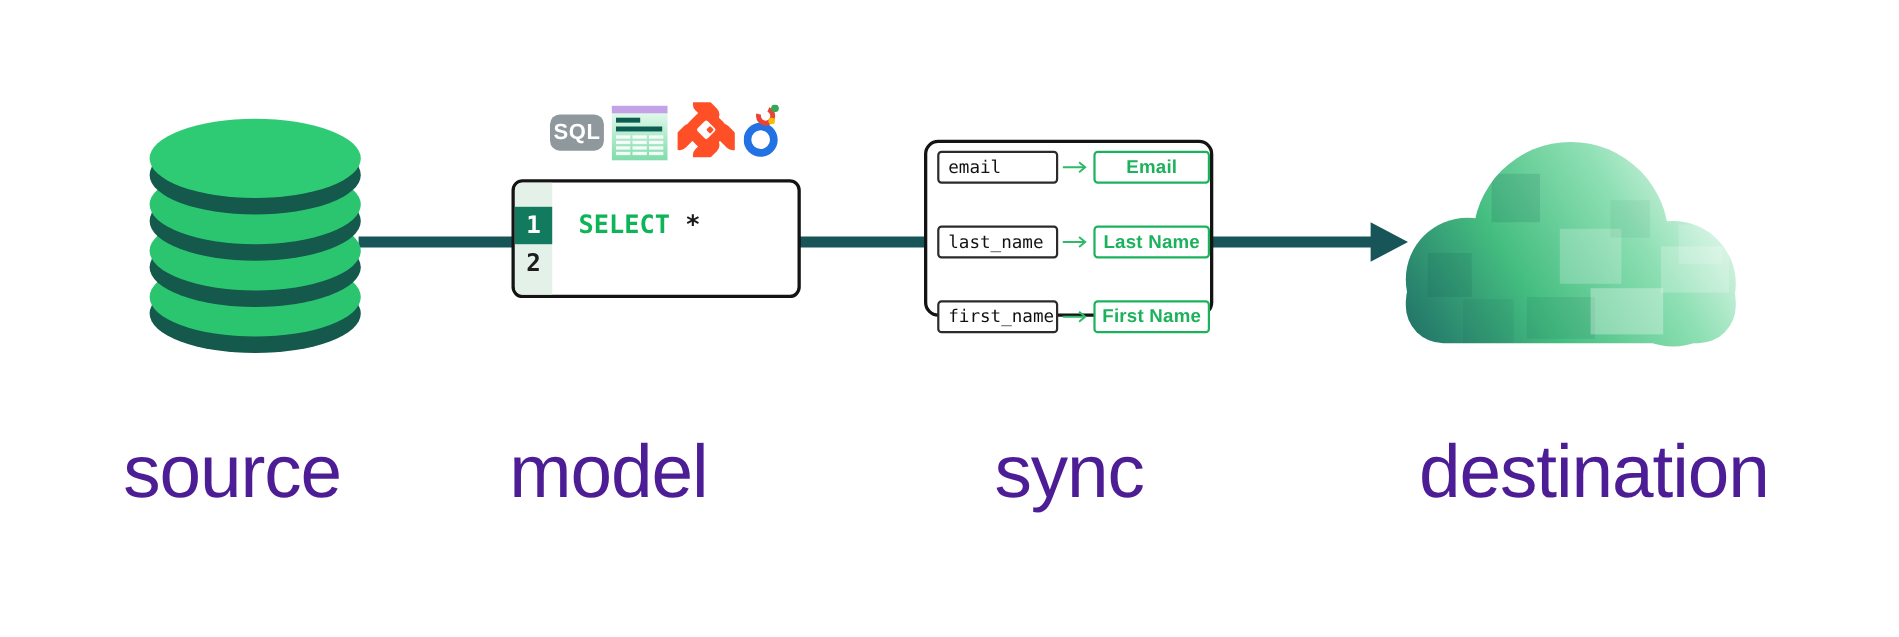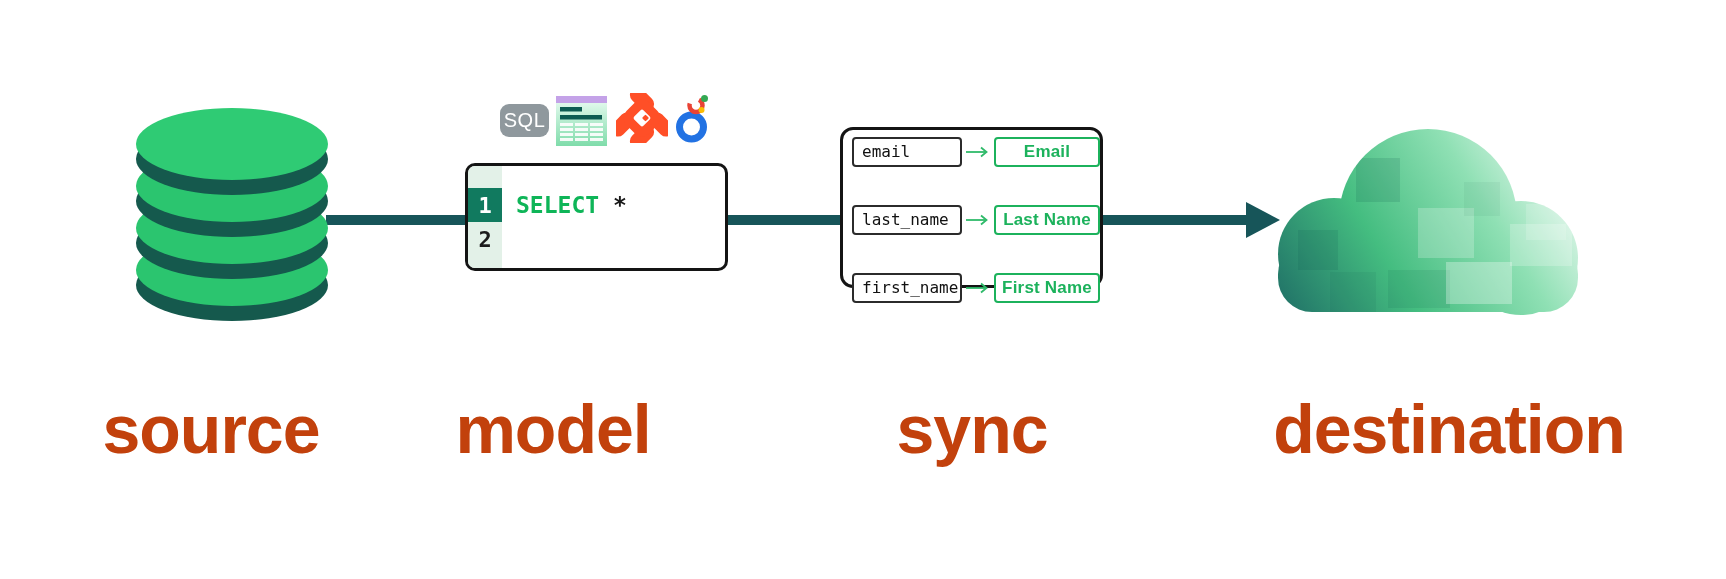--- a/index.html
+++ b/index.html
@@ -20,21 +20,21 @@
     border-left:34px solid #175559;
   }
 
   
   .db-svg { position:absolute; left:132px; top:86px; }
 
   
   .sql-badge {
     position:absolute; left:500px; top:104px; width:49px; height:33px;
     background:#8f989d; border-radius:9px; color:#ffffff;
-    font-weight:normal; font-size:20px; display:flex; align-items:center; justify-content:center;
+    font-weight:bold; font-size:20px; display:flex; align-items:center; justify-content:center;
     letter-spacing:0.5px;
   }
   .sheet-icon { position:absolute; left:556px; top:96px; }
   .dbt-icon   { position:absolute; left:616px; top:93px; }
   .looker-icon{ position:absolute; left:676px; top:95px; }
 
   
   .codebox {
     position:absolute; left:465px; top:163px; width:263px; height:108px;
     background:#ffffff; border:3px solid #141414; border-radius:10px;
@@ -43,21 +43,21 @@
   .gutter {
     width:34px; background:#e3f1e8; padding-top:22px;
     display:flex; flex-direction:column; flex-shrink:0;
   }
   .gutter .num {
     height:34px; display:flex; align-items:center; justify-content:center;
     font-family:"DejaVu Sans Mono", monospace; font-size:22px; font-weight:bold;
   }
   .gutter .num.active { background:#117a5f; color:#ffffff; }
   .gutter .num.plain  { color:#1c1c1c; }
-  .codearea { padding:22px 0 0 14px; }
+  .codearea { padding:22px 0 0 24px; }
   .cline {
     height:34px; line-height:34px; white-space:pre;
     font-family:"DejaVu Sans Mono", monospace; font-size:23px; font-weight:bold; color:#1a1a1a;
   }
   .cline .kw { color:#0eb558; }
   .cursor {
     display:inline-block; width:3px; height:26px; background:#4a4a4a;
     vertical-align:middle; margin-left:2px;
   }
 
@@ -80,21 +80,21 @@
     background:#ffffff; display:flex; align-items:center; justify-content:center;
     font-size:17px; font-weight:600; color:#1cb25c; letter-spacing:0.2px;
   }
 
   
   .cloud-svg { position:absolute; left:1268px; top:122px; }
 
   
   .stage-label {
     position:absolute; top:390px; transform:translateX(-50%);
-    font-size:68px; font-weight:700; color:#c2410c; letter-spacing:-1px;
+    font-size:68px; font-weight:400; color:#4c1d95; letter-spacing:-1px;
     white-space:nowrap;
   }
   .stage-label.l-source      { left:211px; }
   .stage-label.l-model       { left:542px;margin-left:11px; }
   .stage-label.l-sync        { left:972px; }
   .stage-label.l-destination { left:1449px; }
 </style>
 </head>
 <body>
 

